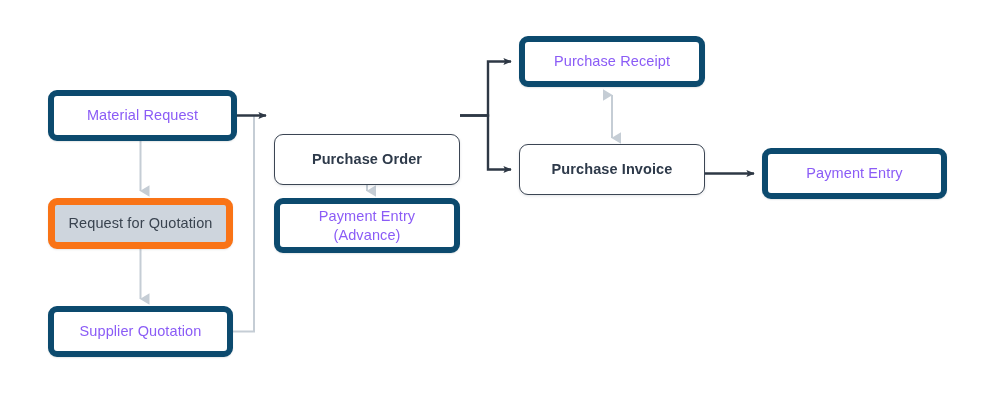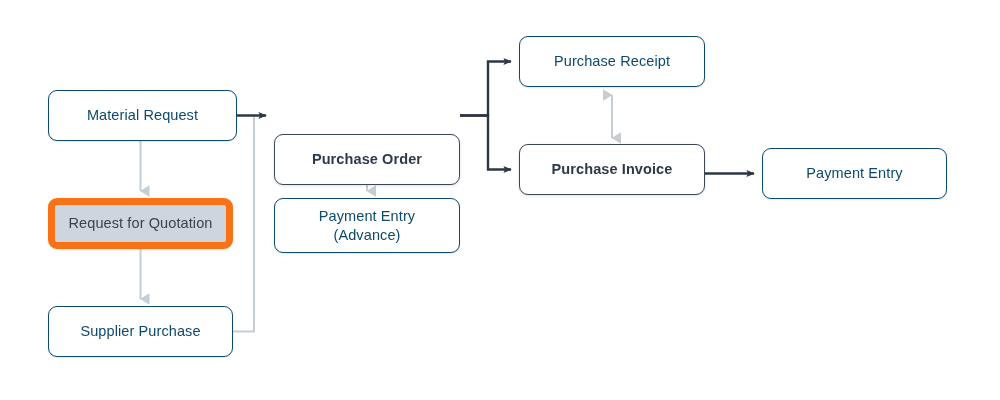--- a/index.html
+++ b/index.html
@@ -29,25 +29,25 @@
   }
   .node {
     position: absolute;
     box-sizing: border-box;
     display: flex;
     align-items: center;
     justify-content: center;
     text-align: center;
     border-radius: 9px;
     background: #ffffff;
-    border: 1px solid #0c4a6e;
+    border: 6px solid #0c4a6e;
     box-shadow: 0 1px 2px rgba(25, 40, 60, 0.07), 0 1px 1px rgba(25, 40, 60, 0.04);
     font-size: 14.5px;
     line-height: 1.28;
-    color: #0c4a6e;
+    color: #8b5cf6;
     letter-spacing: 0.1px;
     z-index: 2;
   }
   .node.emphasis {
     border: 1.6px solid #3b4553;
     color: #2e3a4a;
     font-weight: 600;
     box-shadow: 0 1px 3px rgba(25, 40, 60, 0.13);
   }
   .node.highlight {
@@ -120,21 +120,21 @@
 
   <div class="node" style="left:48px; top:90px; width:189px; height:51px;">
     <span class="node-label">Material Request</span>
   </div>
 
   <div class="node highlight" style="left:48px; top:198px; width:185px; height:51px;">
     <span class="node-label">Request for Quotation</span>
   </div>
 
   <div class="node" style="left:48px; top:306px; width:185px; height:51px;">
-    <span class="node-label">Supplier Purchase</span>
+    <span class="node-label">Supplier Quotation</span>
   </div>
 
   <div class="node emphasis" style="left:274px; top:90px; width:186px; height:51px;margin-top:44px;">
     <span class="node-label">Purchase Order</span>
   </div>
 
   <div class="node" style="left:274px; top:198px; width:186px; height:55px;">
     <span class="node-label">Payment Entry
 (Advance)</span>
   </div>

